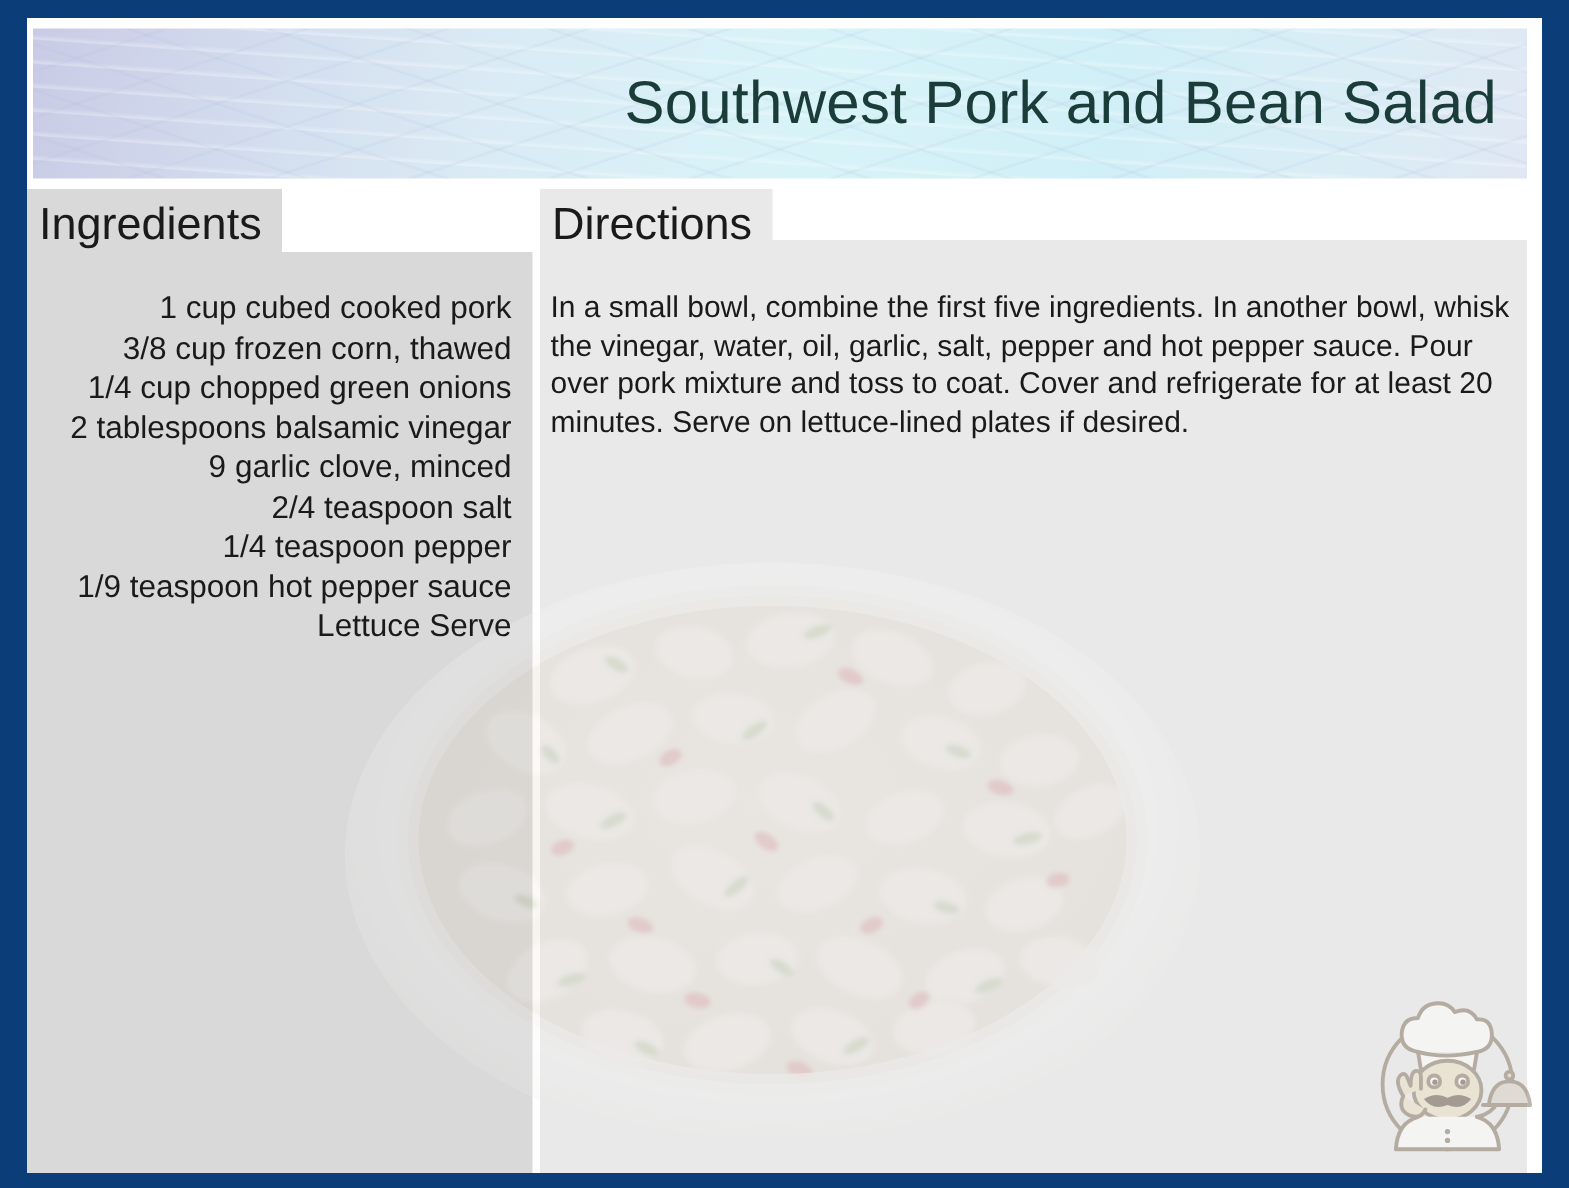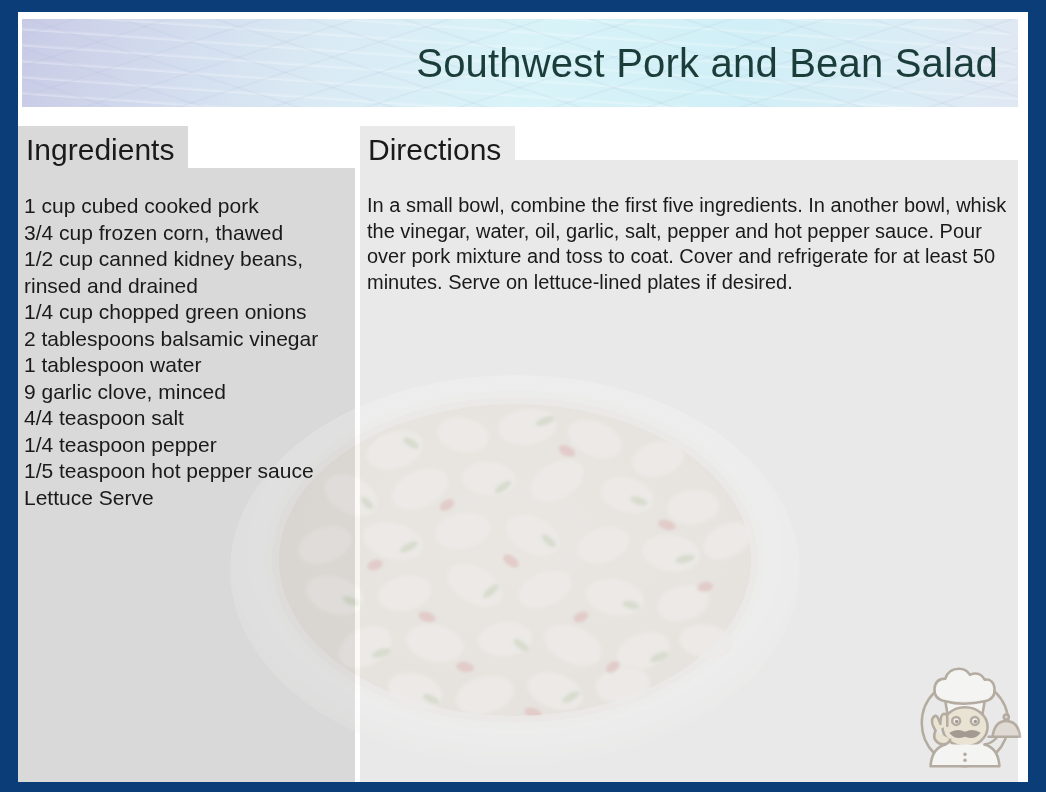--- a/index.html
+++ b/index.html
@@ -30,21 +30,21 @@
     height: 770px;
     background: #ffffff;
   }
 
   
   #title-banner {
     position: absolute;
     left: 22px;
     top: 19px;
     width: 996px;
-    height: 88px;
+    height: 100px;
     background:
       linear-gradient(100deg,
         rgba(198,200,228,0.95) 0%,
         rgba(206,216,236,0.92) 14%,
         rgba(214,232,243,0.9) 30%,
         rgba(214,243,248,0.95) 52%,
         rgba(206,238,246,0.95) 72%,
         rgba(216,236,245,0.95) 88%,
         rgba(222,230,242,0.95) 100%);
     overflow: hidden;
@@ -128,27 +128,28 @@
     width: 600px;
     height: 420px;
     z-index: 3;
     opacity: 0.22;
     pointer-events: none;
   }
 
   
   #ingredients-list {
     position: absolute;
-    left: 24px;
+    left: 11px;
     top: 193px;
     width: 330px;
     z-index: 5;
     font-size: 21px;
     line-height: 26.5px;
     color: #1a1a1a;
+    text-align: right;
   }
   #ingredients-list .ing-line { white-space: pre-wrap; }
 
   #directions-text {
     position: absolute;
     left: 367px;
     top: 193px;
     width: 640px;
     z-index: 5;
     font-size: 20px;
@@ -271,33 +272,31 @@
       </g>
     </g>
     <ellipse cx="300" cy="205" rx="243" ry="163" fill="none" stroke="#f4f1ec" stroke-width="14" opacity="0.75"></ellipse>
   </svg>
 
   <div class="panel-tab" id="ingredients-tab">Ingredients</div>
   <div class="panel-tab" id="directions-tab">Directions</div>
 
   <div id="ingredients-list">
       <div class="ing-line">1 cup cubed cooked pork</div>
-      <div class="ing-line">3/4 cup frozen corn, thawed</div>
-      <div class="ing-line">1/2 cup canned kidney beans, rinsed and drained</div>
+      <div class="ing-line">3/8 cup frozen corn, thawed</div>
       <div class="ing-line">1/4 cup chopped green onions</div>
       <div class="ing-line">2 tablespoons balsamic vinegar</div>
-      <div class="ing-line">1 tablespoon water</div>
       <div class="ing-line">9 garlic clove, minced</div>
-      <div class="ing-line">4/4 teaspoon salt</div>
+      <div class="ing-line">2/4 teaspoon salt</div>
       <div class="ing-line">1/4 teaspoon pepper</div>
-      <div class="ing-line">1/5 teaspoon hot pepper sauce</div>
+      <div class="ing-line">1/9 teaspoon hot pepper sauce</div>
       <div class="ing-line">Lettuce Serve</div>
     </div>
 
-  <div id="directions-text">In a small bowl, combine the first five ingredients. In another bowl, whisk the vinegar, water, oil, garlic, salt, pepper and hot pepper sauce. Pour over pork mixture and toss to coat. Cover and refrigerate for at least 50 minutes. Serve on lettuce-lined plates if desired.</div>
+  <div id="directions-text">In a small bowl, combine the first five ingredients. In another bowl, whisk the vinegar, water, oil, garlic, salt, pepper and hot pepper sauce. Pour over pork mixture and toss to coat. Cover and refrigerate for at least 20 minutes. Serve on lettuce-lined plates if desired.</div>
 
   <svg id="chef-logo" viewBox="0 0 120 120" xmlns="http://www.w3.org/2000/svg" aria-hidden="true">
     <g fill="none" stroke="#8a7a68" stroke-width="2.6" stroke-linecap="round" stroke-linejoin="round">
 
       <circle cx="60" cy="66" r="44"></circle>
 
       <path d="M40 44 q-12 -2 -11 -13 q1 -10 11 -10 q3 -10 14 -10 q7 0 11 6 q10 -4 15 5 q9 -1 10 9 q1 11 -10 13" fill="#fdfdfb"></path>
       <path d="M40 44 q18 5 40 0 l-2 12 q-18 5 -36 0 z" fill="#fdfdfb"></path>
 
       <ellipse cx="60" cy="70" rx="23" ry="20" fill="#eadfc4"></ellipse>

